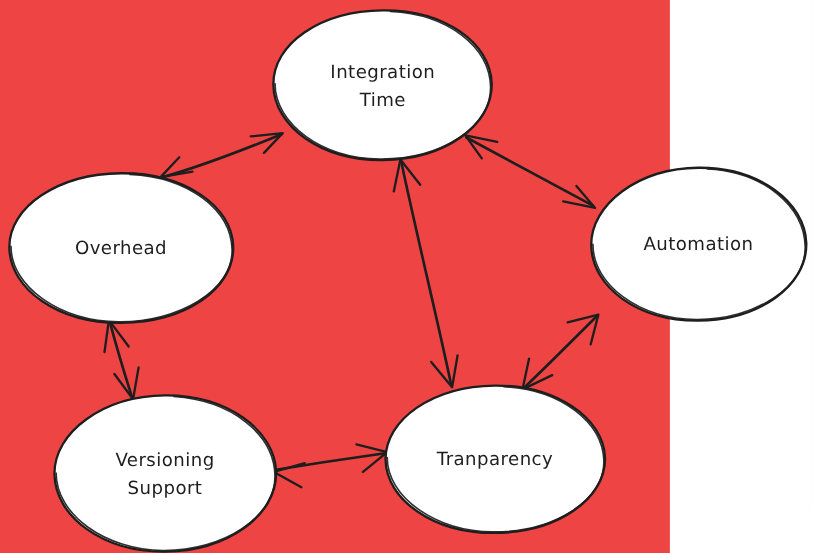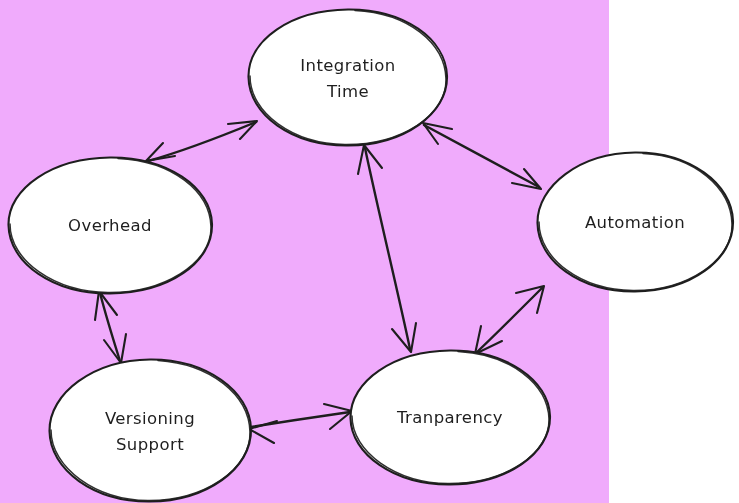--- a/index.html
+++ b/index.html
@@ -10,21 +10,21 @@
   body {
     width: 739px;
     height: 503px;
     overflow: hidden;
     font-family: "DejaVu Sans", sans-serif;
   }
   #diagram-canvas {
     position: relative;
     width: 609px;
     height: 503px;
-    background: #f0abfc;
+    background: #ef4444;
   }
   #graph-svg {
     position: absolute;
     top: 0;
     left: 0;
     width: 739px;
     height: 503px;
     display: block;
   }
   .node-ellipse {

